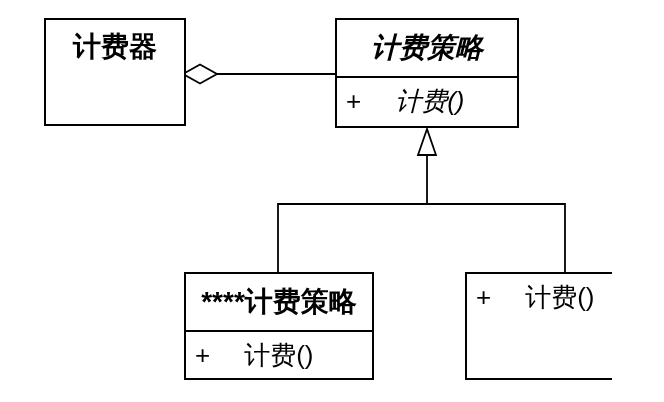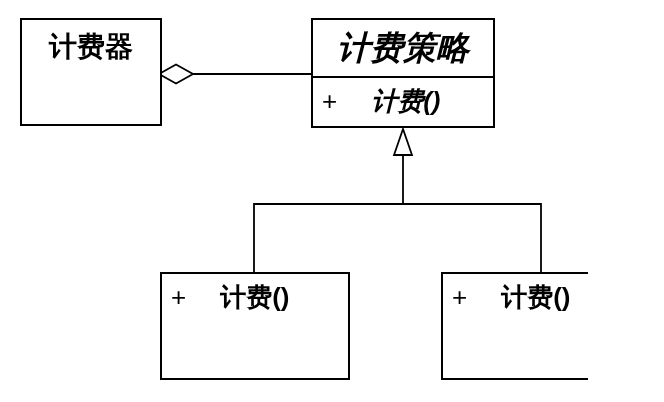--- a/index.html
+++ b/index.html
@@ -8,20 +8,21 @@
     background: #ffffff;
   }
   .canvas {
     position: relative;
     width: 588px;
     height: 402px;
     background: #ffffff;
     color: #000000;
     font-family: "Liberation Sans", sans-serif;
     overflow: hidden;
+    margin-left: 24px;
   }
   .connectors {
     position: absolute;
     left: 0;
     top: 0;
     width: 664px;
     height: 402px;
   }
   .connectors line {
     stroke: #000000;
@@ -48,21 +49,21 @@
     font-size: 28px;
     line-height: 1.1;
     height: 100%;
     box-sizing: border-box;
   }
   .name-compartment {
     display: flex;
     justify-content: center;
     align-items: center;
     font-weight: bold;
-    font-size: 33px;
+    font-size: 28px;
     height: 58px;
     border-bottom: 2px solid #000000;
     box-sizing: border-box;
     white-space: nowrap;
   }
   .abstract-name {
     font-style: italic;
   }
   .method-compartment {
     display: flex;
@@ -71,21 +72,20 @@
     height: 46px;
     padding-left: 9px;
     box-sizing: border-box;
     white-space: nowrap;
   }
   .method-compartment .vis {
     font-style: normal;
   }
   .method-compartment .sig {
     margin-left: 34px;
-    font-weight: bold;
   }
   .italic-sig .sig {
     font-style: italic;
   }
 </style>
 </head>
 <body>
 
 <div class="canvas">
 
@@ -107,20 +107,21 @@
 
   <div class="uml-class" style="left:311px; top:18px; width:184px; height:110px;">
     <div class="name-compartment abstract-name">计费策略</div>
     <div class="method-compartment italic-sig">
       <span class="vis">+</span>
       <span class="sig">计费()</span>
     </div>
   </div>
 
   <div class="uml-class" style="left:160px; top:272px; width:190px; height:108px;">
+    <div class="name-compartment">****计费策略</div>
     <div class="method-compartment">
       <span class="vis">+</span>
       <span class="sig">计费()</span>
     </div>
   </div>
 
   <div class="uml-class" style="left:441px; top:272px; width:202px; height:108px;">
     <div class="method-compartment">
       <span class="vis">+</span>
       <span class="sig">计费()</span>

